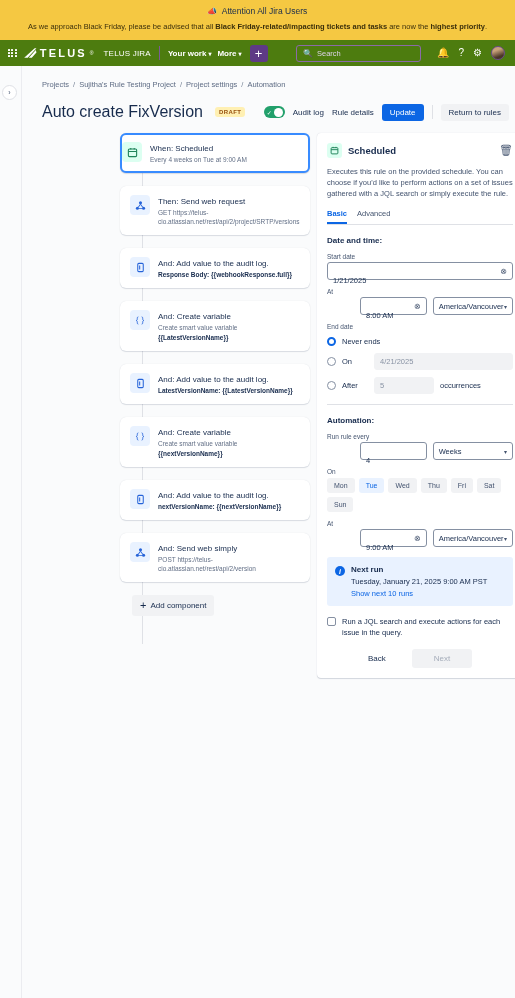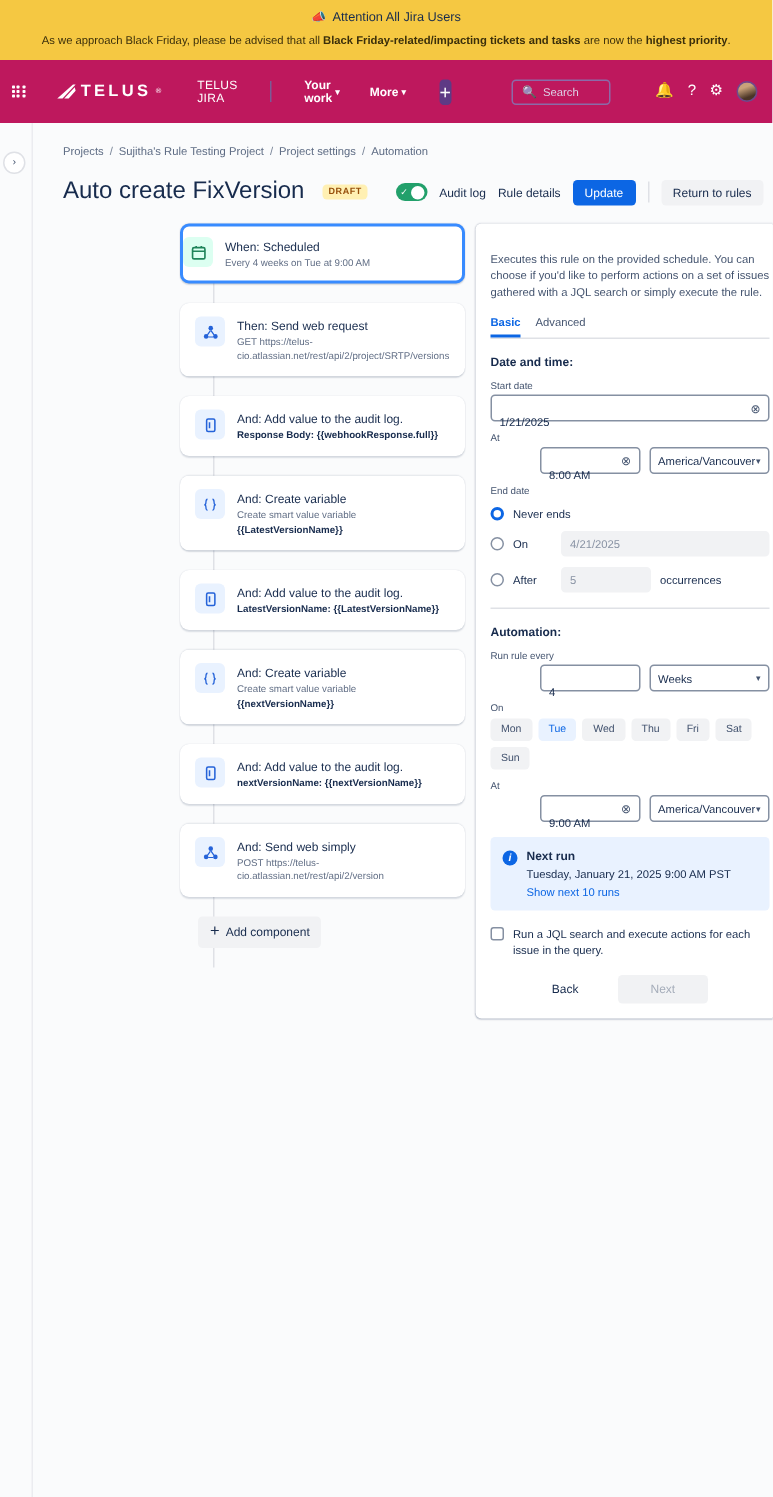--- a/index.html
+++ b/index.html
@@ -19,22 +19,22 @@
   .banner-line1 {
     font-size: 8.5px; font-weight: 400; line-height: 13px;
     display: flex; align-items: center; justify-content: center; gap: 4px;
   }
   .megaphone { font-size: 8px; color: #c0392b; }
   .banner-line2 { font-size: 7.5px; line-height: 12px; margin-top: 3px; color: #3b2f0b; }
   .banner-line2 b { font-weight: 700; }
 
   
   .topnav {
-    background: #be185d; height: 42px;
-    display: flex; align-items: center; padding: 0 8px; gap: 20px;
+    background: #4d7c0f; height: 26px;
+    display: flex; align-items: center; padding: 0 8px; gap: 6px;
   }
   .grid-icon { display: grid; grid-template-columns: repeat(3, 2px); gap: 1.4px; cursor: pointer; }
   .grid-icon i { width: 2px; height: 2px; background: #fff; display: block; border-radius: .5px; }
   .telus-logo { display: flex; align-items: center; gap: 3px; }
   .telus-swoosh { width: 14px; height: 12px; }
   .telus-word { color: #fff; font-size: 11px; font-weight: 700; letter-spacing: 2.2px; }
   .telus-tm { color: #fff; font-size: 5px; vertical-align: super; }
   .jira-name { color: #ffffff; font-size: 8px; font-weight: 400; margin-left: 4px; letter-spacing: .2px; }
   .nav-divider { width: 1px; height: 14px; background: #7a5b96; margin: 0 2px; }
   .nav-item { color: #fff; font-size: 8px; font-weight: 600; display: flex; align-items: center; gap: 2px; cursor: pointer; }
@@ -406,20 +406,30 @@
             </div>
           </div>
 
           <button class="add-component">
             <span class="pl">+</span>
             <span>Add component</span>
           </button>
         </div>
 
         <div class="panel">
+          <div class="panel-head">
+            <div class="p-ico">
+              <svg width="9" height="9" viewBox="0 0 16 16" fill="none" stroke="currentColor" stroke-width="1.7">
+                  <rect x="2" y="3" width="12" height="11" rx="1.5"></rect>
+                  <path d="M2 6.5h12M5.5 1.5v2M10.5 1.5v2"></path>
+                </svg>
+            </div>
+            <span class="panel-title">Scheduled</span>
+            <span class="trash">🗑</span>
+          </div>
 
           <div class="panel-desc">Executes this rule on the provided schedule. You can choose if you'd like to perform actions on a set of issues gathered with a JQL search or simply execute the rule.</div>
 
           <div class="tabs">
             <div class="tab active">Basic</div>
             <div class="tab">Advanced</div>
           </div>
 
           <div class="sec-title">Date and time:</div>
 

